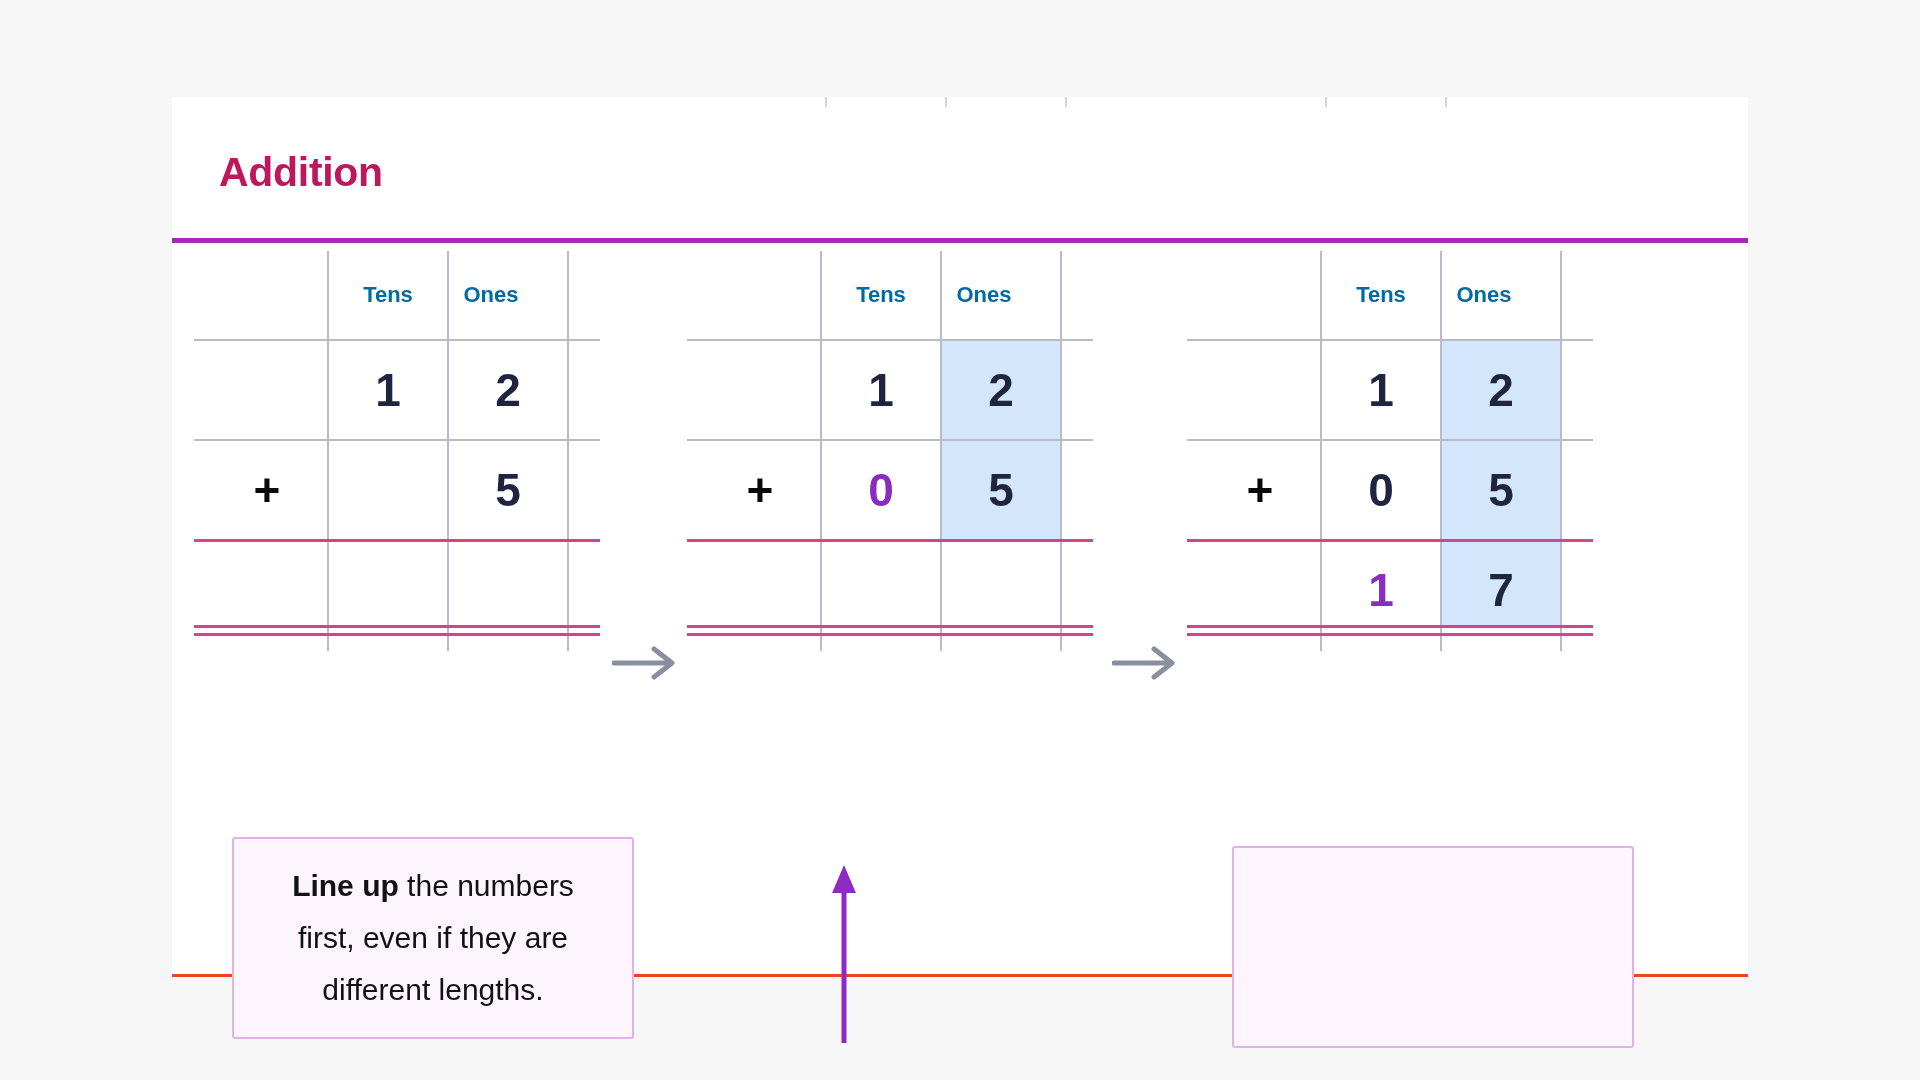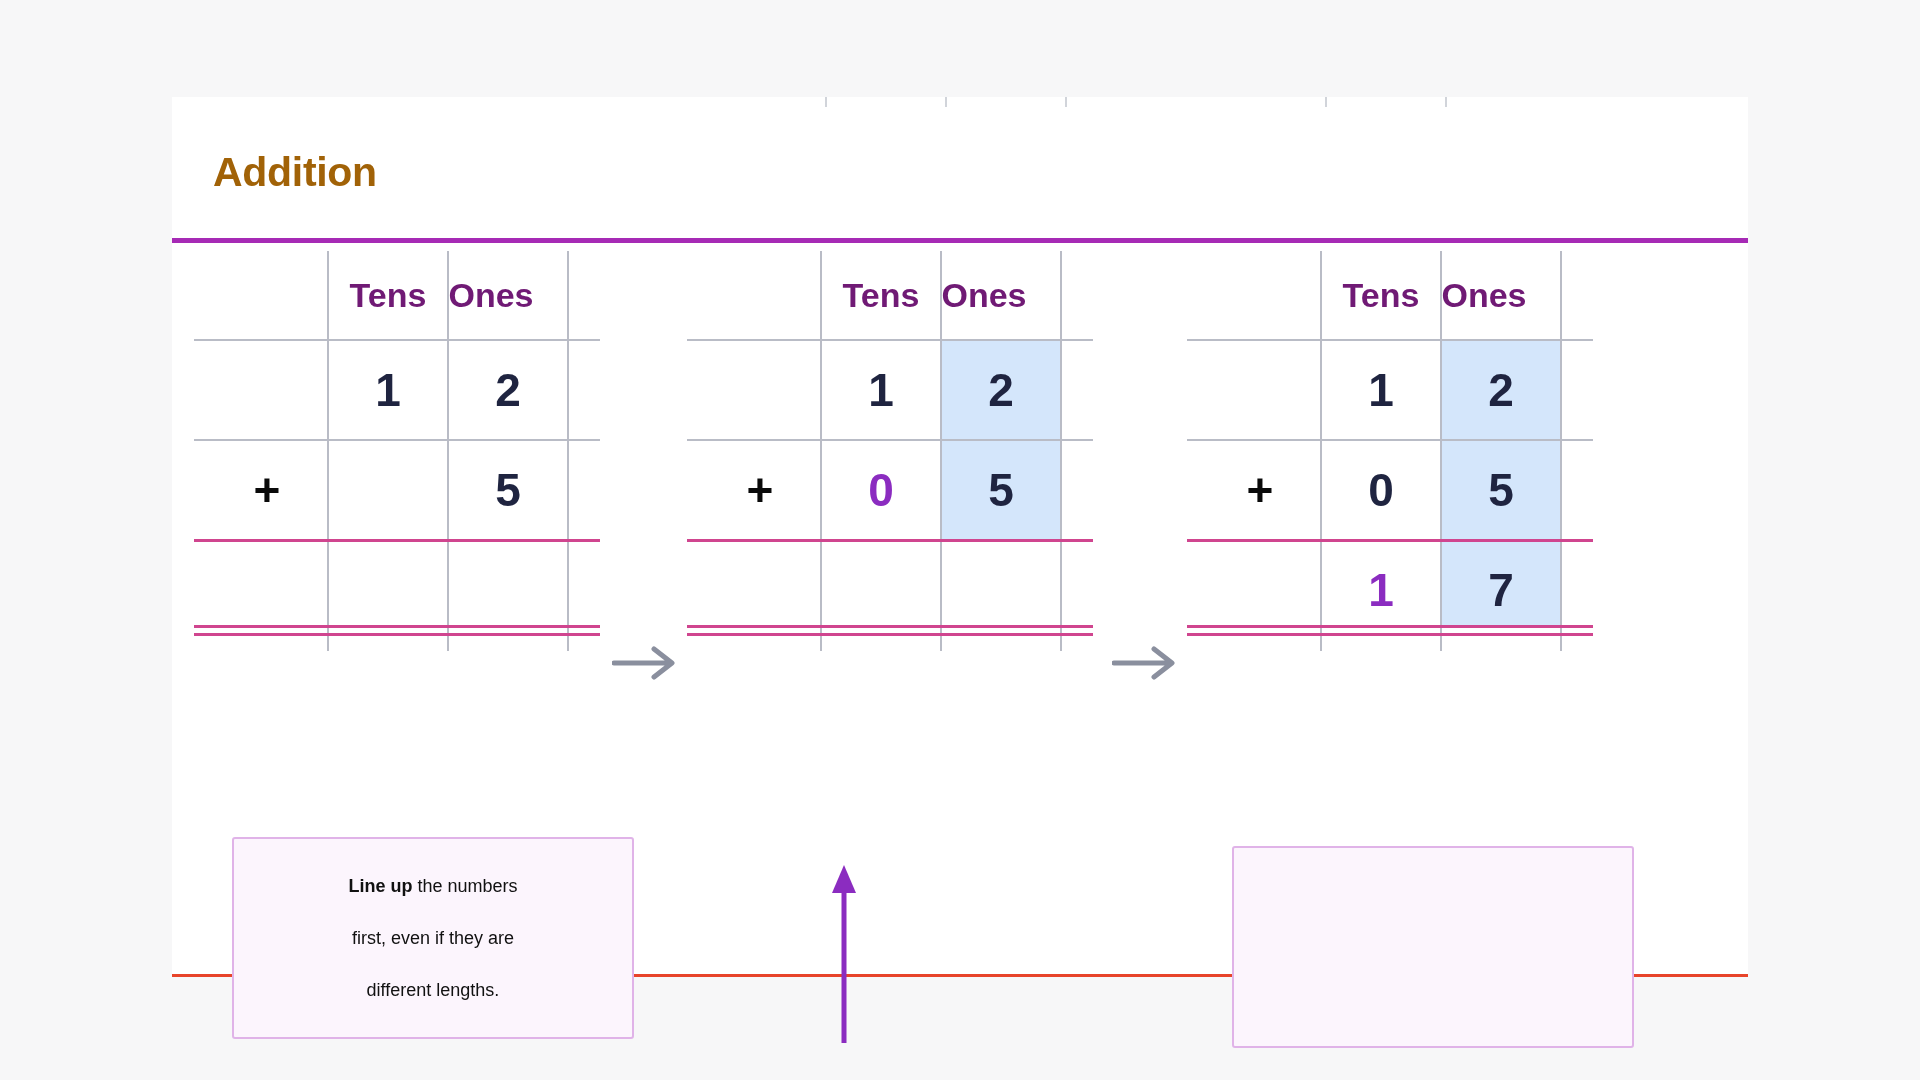--- a/index.html
+++ b/index.html
@@ -41,25 +41,25 @@
 
   
   #header {
     position: absolute;
     left: 0; top: 0;
     width: 100%;
     height: 143px;
   }
   #page-title {
     position: absolute;
-    left: 41px;
+    left: 47px;
     top: 52px;
     font-size: 41px;
     font-weight: bold;
-    color: #a16207;
+    color: #be185d;
     letter-spacing: -0.3px;
   }
   #title-rule {
     position: absolute;
     left: 0;
     top: 141px;
     width: 100%;
     height: 5px;
     background: #a62ab5;
   }
@@ -153,23 +153,23 @@
   .ones-hl.three-rows { top: 90px; height: 285px; }
 
   
   .col-head {
     position: absolute;
     top: 14px;
     width: 118px;
     height: 60px;
     line-height: 60px;
     text-align: center;
-    font-size: 34px;
+    font-size: 22px;
     font-weight: bold;
-    color: #701a75;
+    color: #0369a1;
   }
   .col-head.tens { left: 135px; }
   .col-head.ones { left: 238px; }
 
   
   .cell {
     position: absolute;
     width: 118px;
     height: 98px;
     line-height: 98px;
@@ -220,21 +220,21 @@
     pointer-events: none;
   }
 
   
   .callout {
     position: absolute;
     background: #fcf5fd;
     border: 2px solid #e0b3e8;
     border-radius: 3px;
     color: #111111;
-    font-size: 18px;
+    font-size: 30px;
     line-height: 52px;
     text-align: center;
     padding: 0 14px;
     display: flex;
     flex-direction: column;
     justify-content: center;
   }
   .callout b { font-weight: bold; }
 
   #callout-1 { left: 38px;  top: 594px; width: 402px; height: 202px; }

